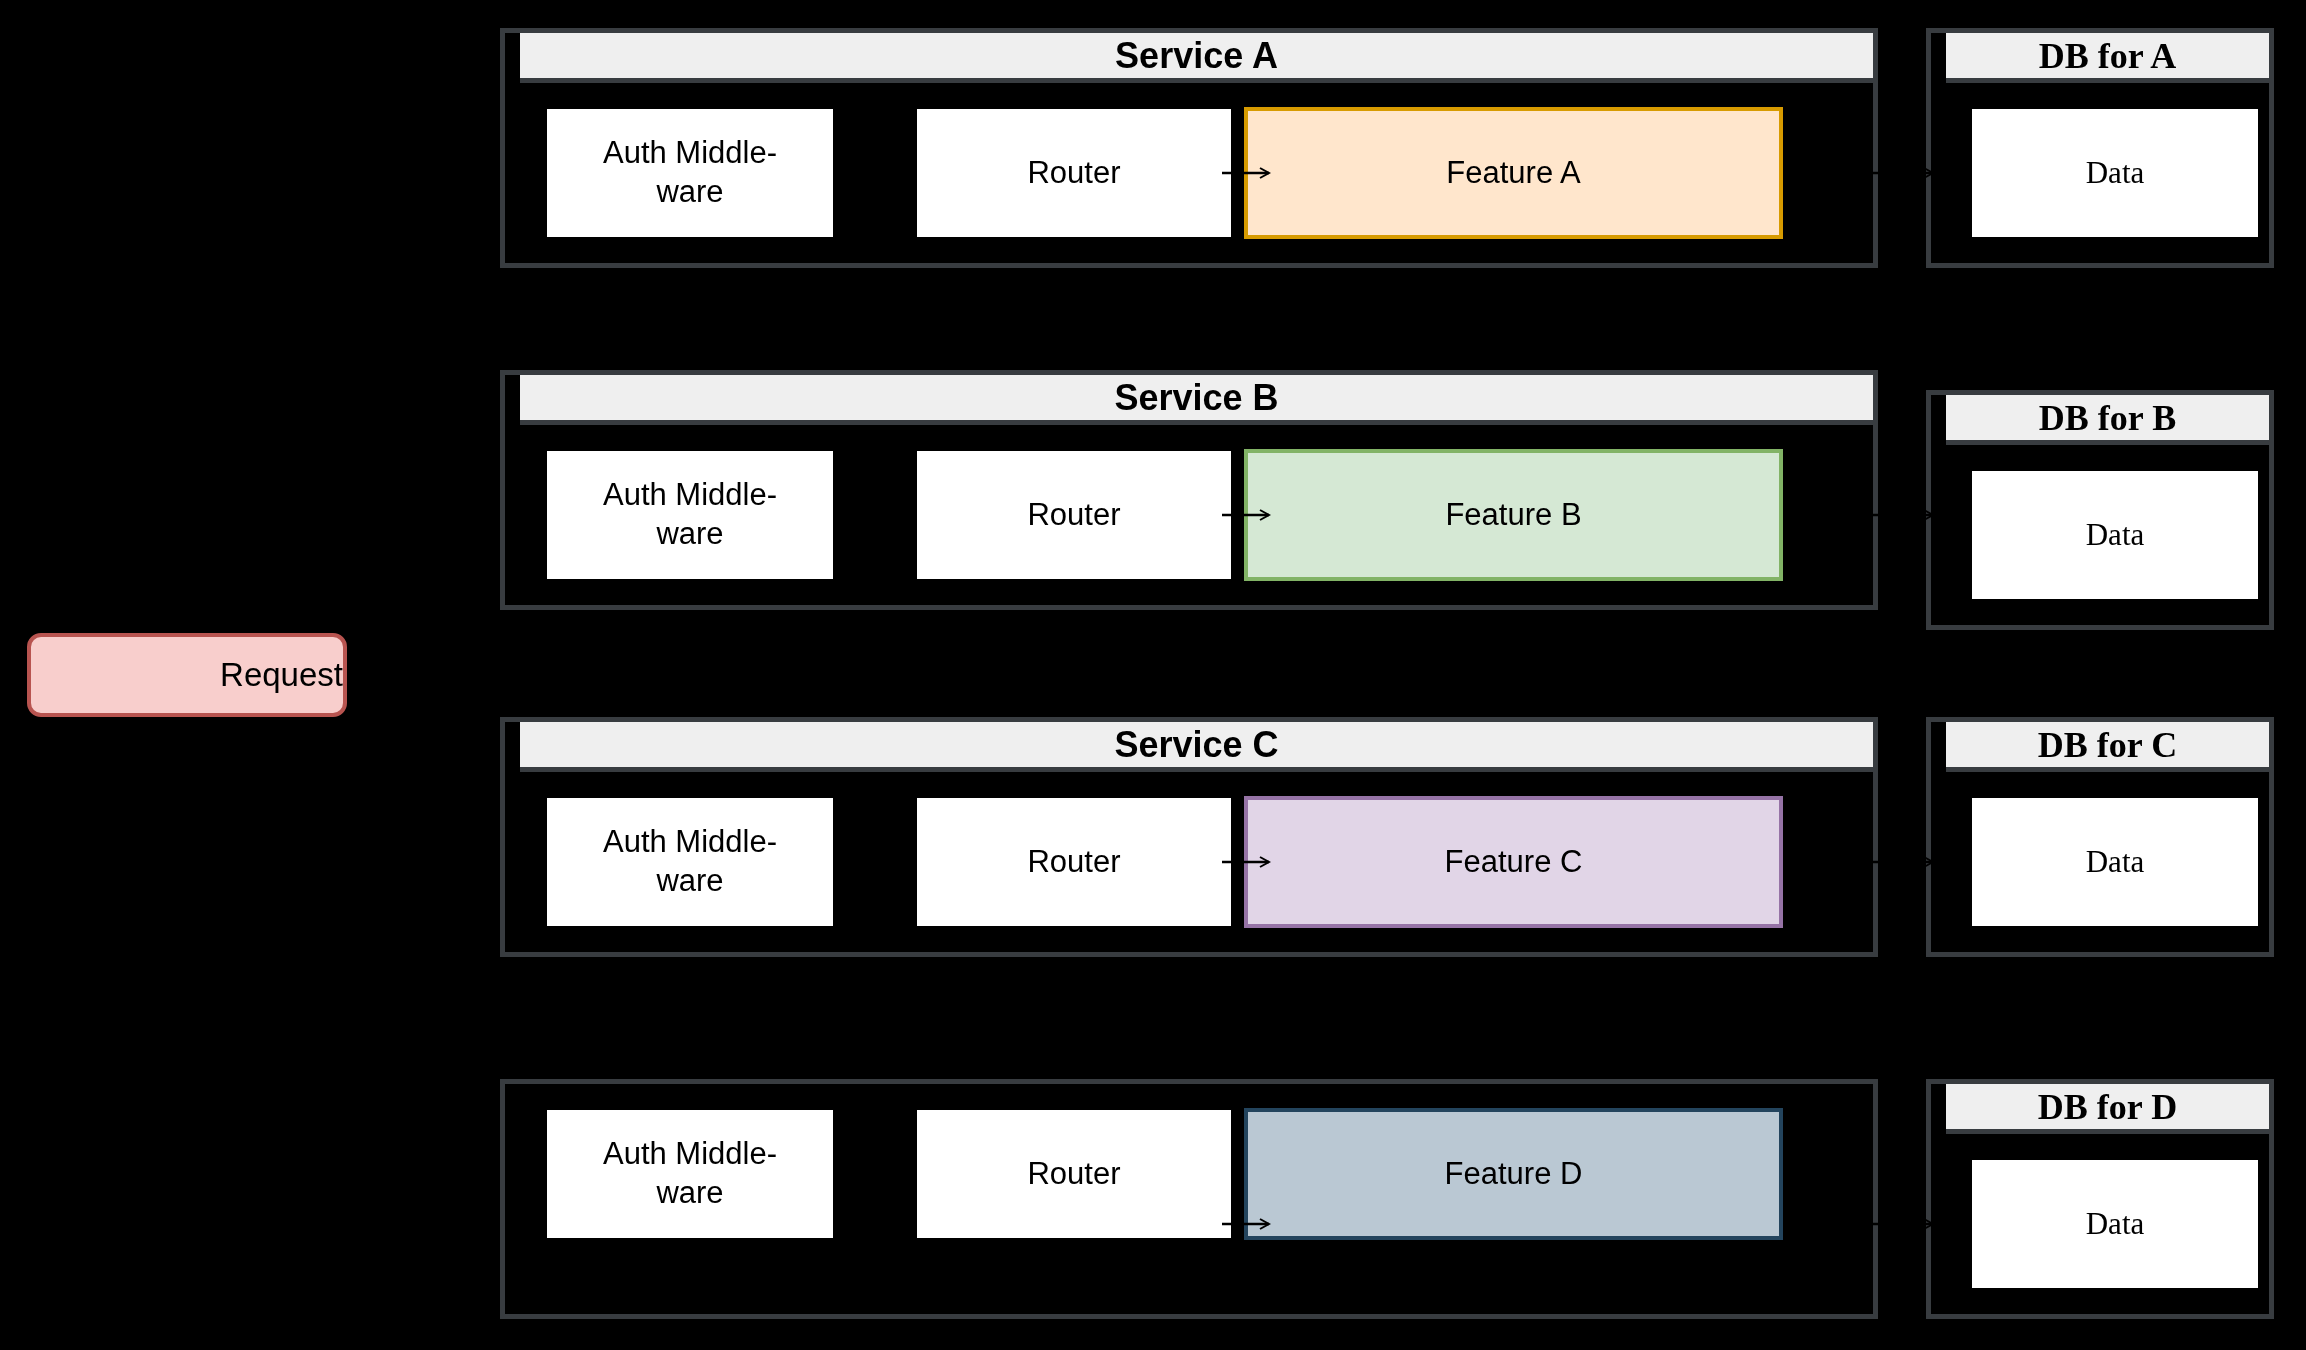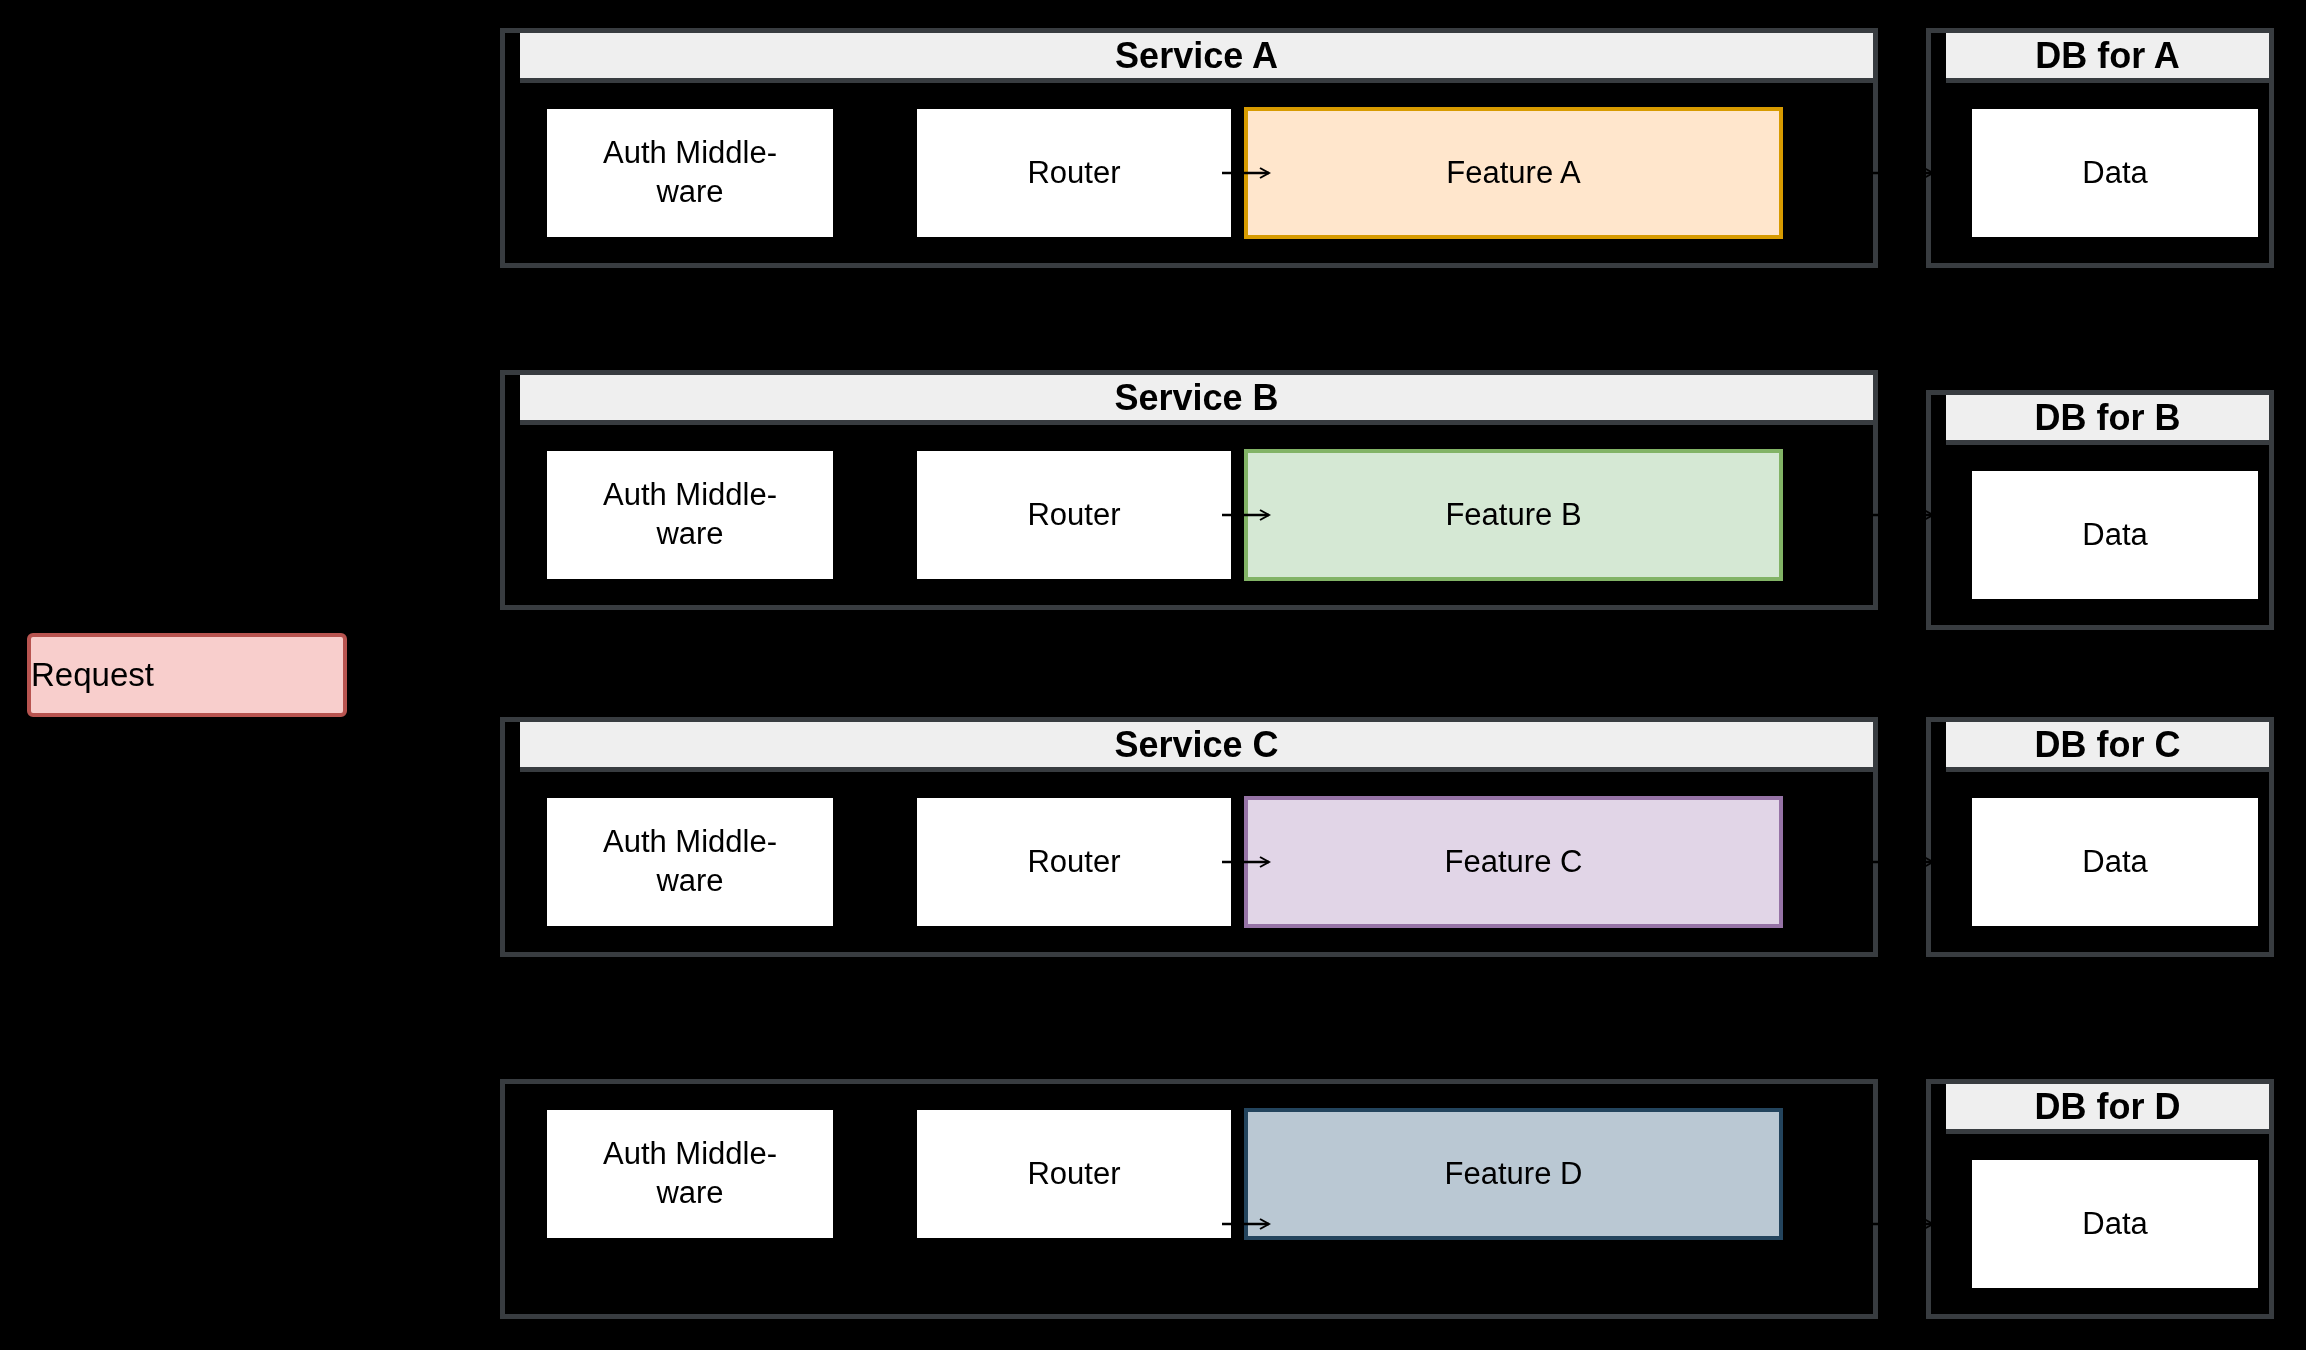--- a/index.html
+++ b/index.html
@@ -12,35 +12,35 @@
     color:#000;
   }
   #canvas{position:absolute;inset:0;}
 
   
   .request{
     position:absolute;left:27px;top:633px;width:320px;height:84px;
     box-sizing:border-box;
     background:var(--req-fill,#f8cecc);
     border:4px solid var(--req-border,#b85450);
-    border-radius:6px;
-    display:flex;align-items:center;justify-content:flex-start;
+    border-radius:14px;
+    display:flex;align-items:center;justify-content:flex-end;
     font-size:33px;
   }
 
   
   .service,.db{
     position:absolute;box-sizing:border-box;
     border:5px solid var(--c-border,#383c40);
     height:240px;
     background:transparent;
     padding-left:15px;
   }
   .service{left:500px;width:1378px;}
-  .db{left:1926px;width:348px;}
+  .db{left:1926px;width:348px;font-family:Liberation Serif, serif;}
   .hdr{
     height:45px;
     border-bottom:5px solid var(--c-border,#383c40);
     background:var(--hdr-fill,#efefef);
     display:flex;align-items:center;justify-content:center;
     font-size:36px;font-weight:700;
   }
   .body{position:relative;height:180px;}
   .box{
     position:absolute;top:24px;height:132px;box-sizing:border-box;

